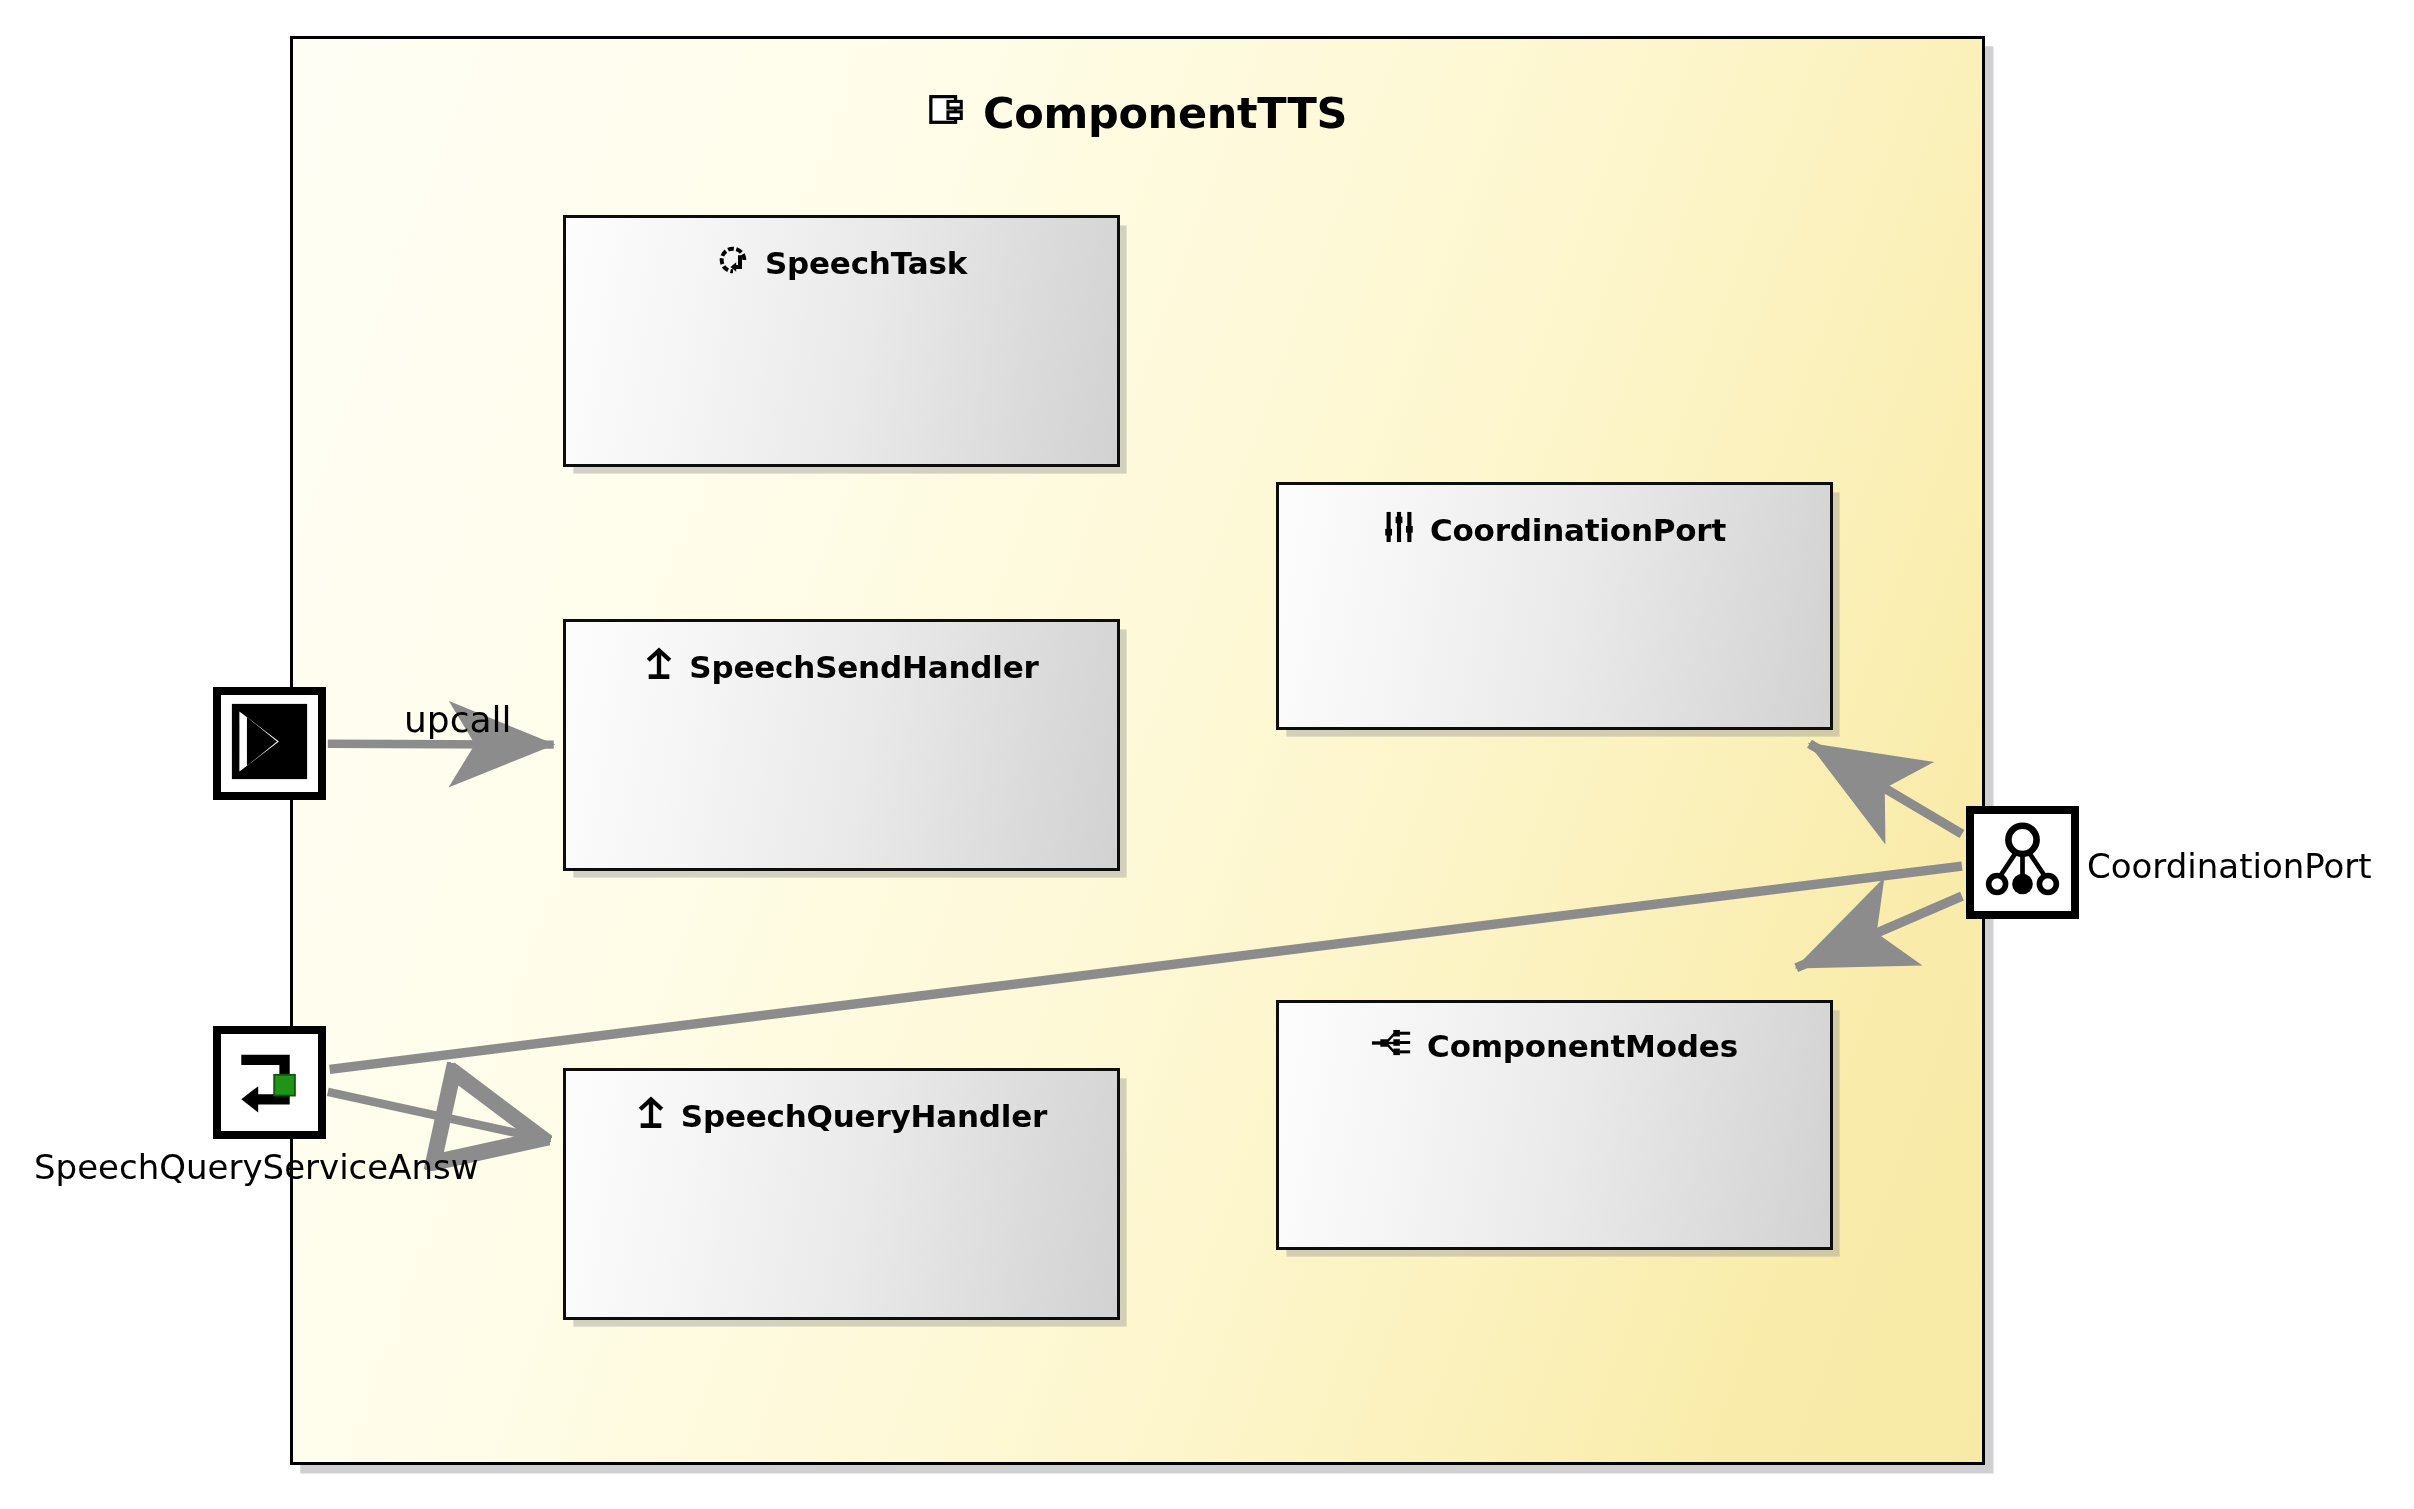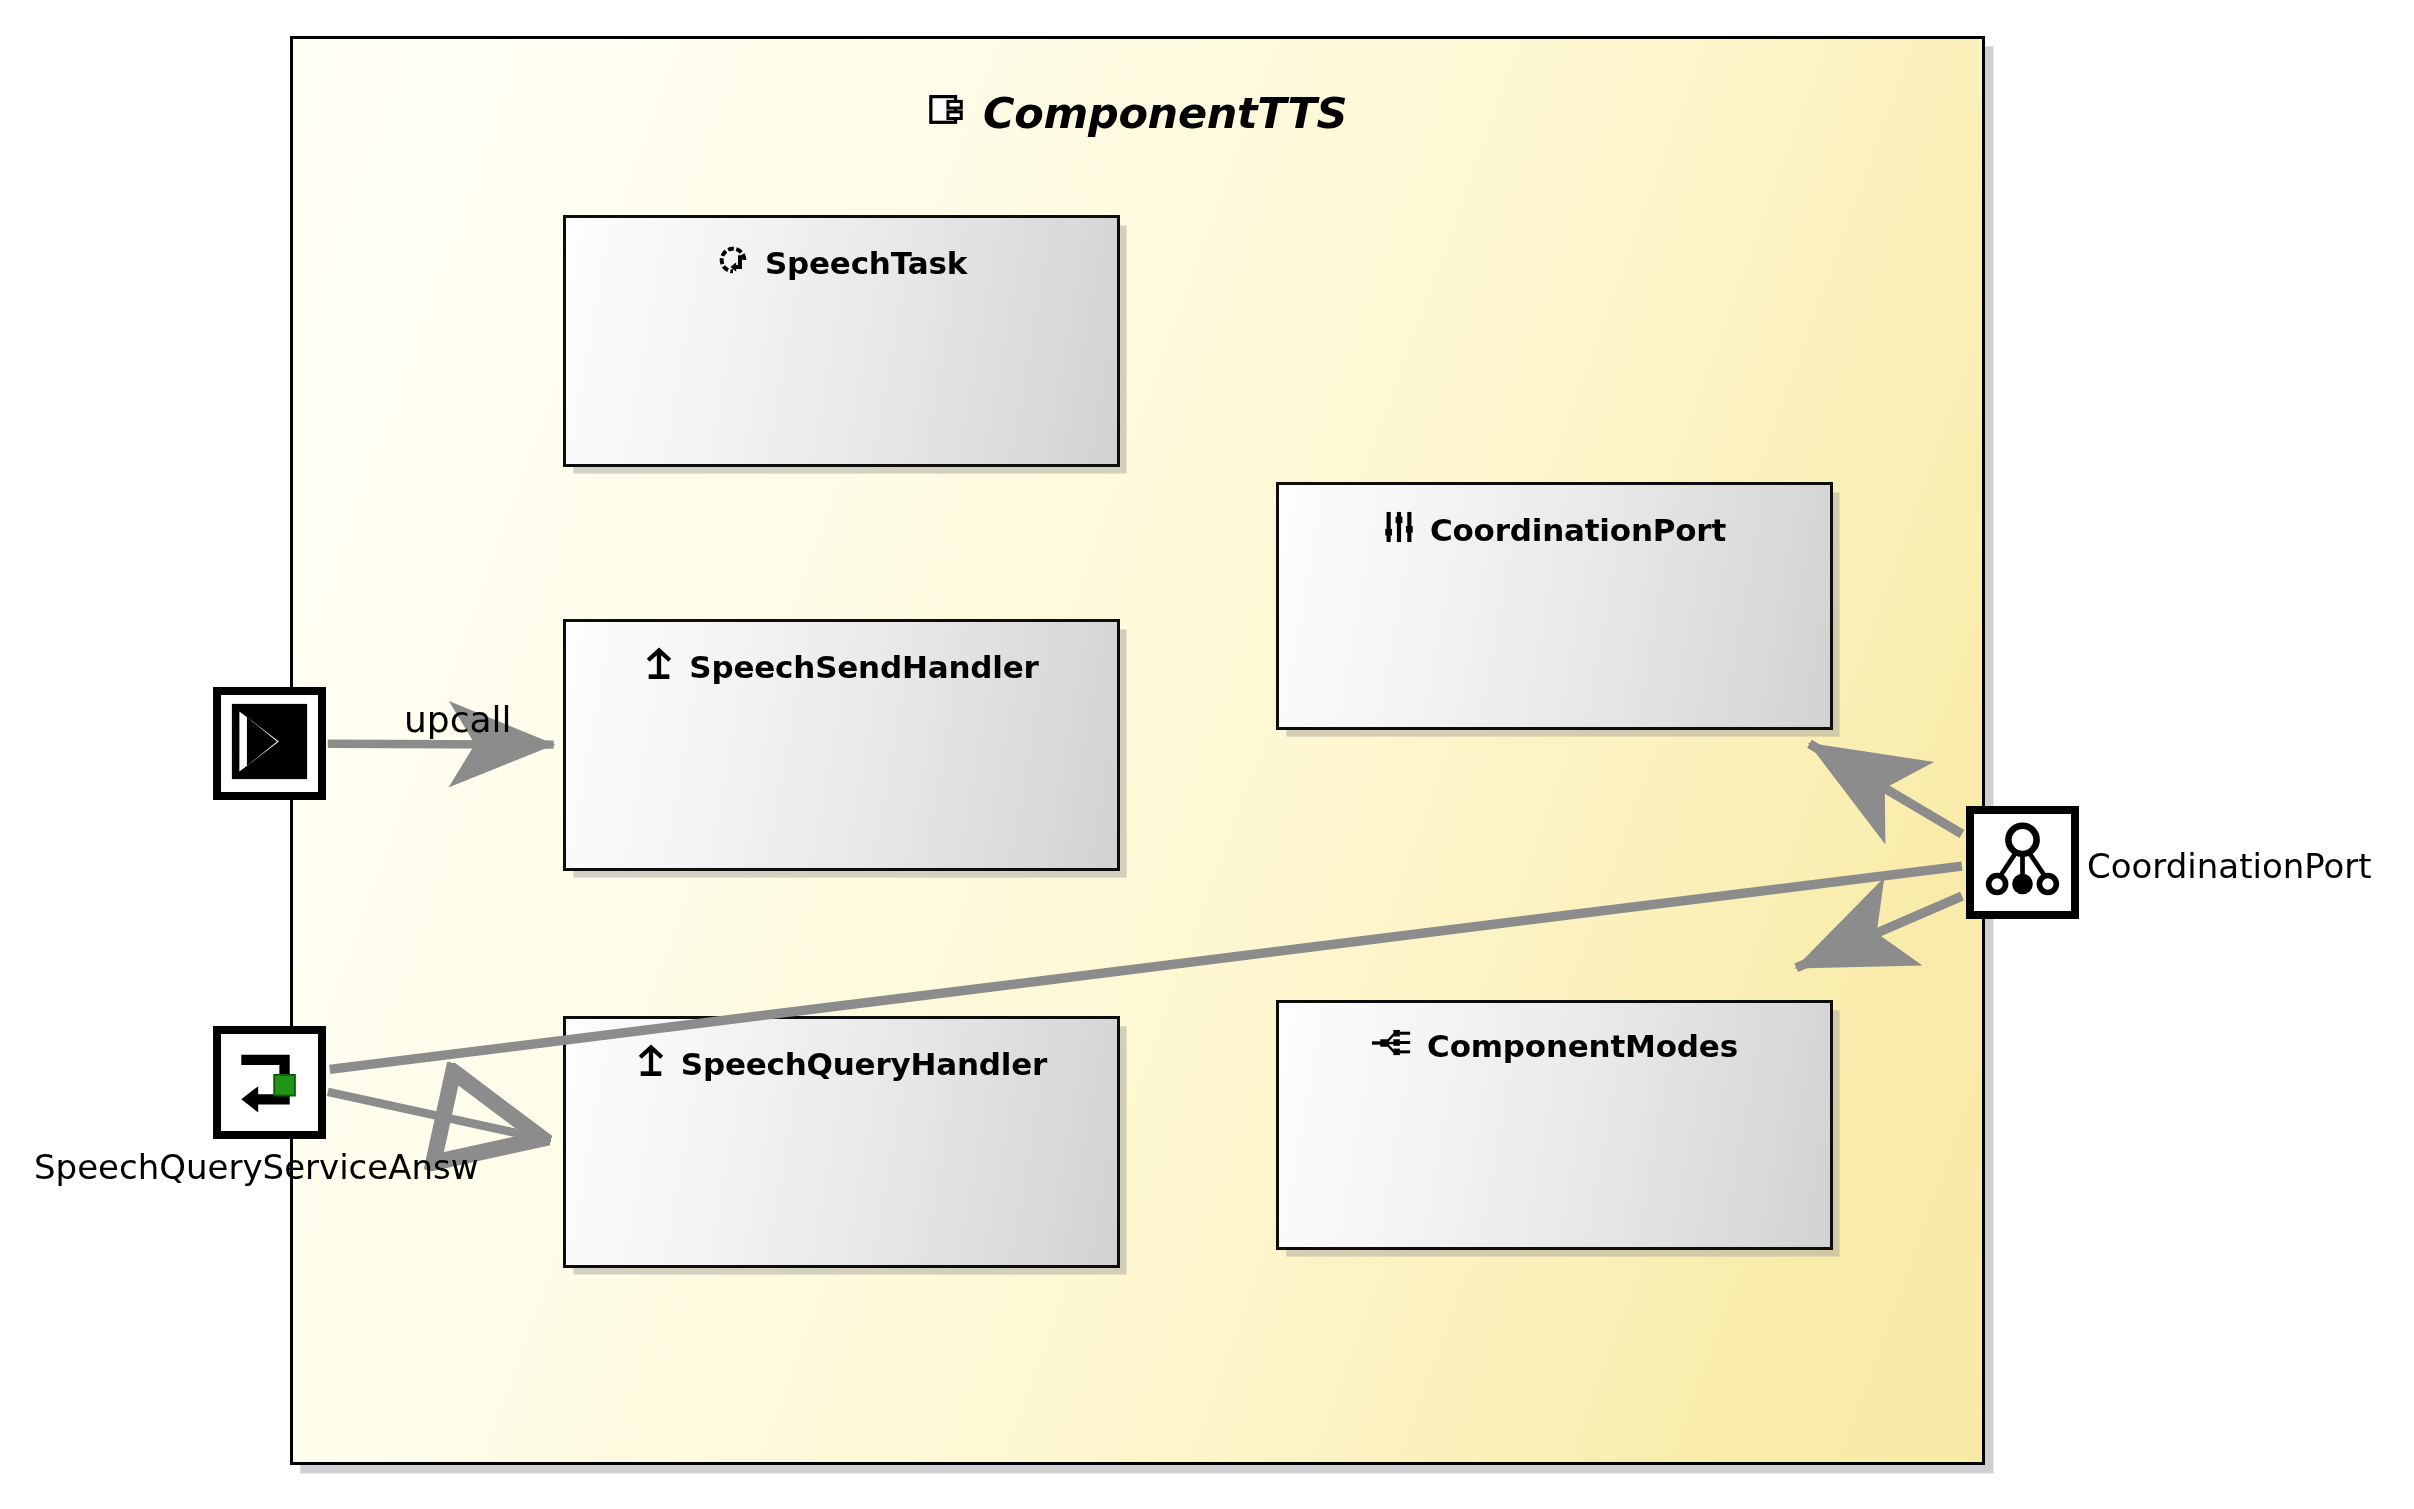--- a/index.html
+++ b/index.html
@@ -19,42 +19,42 @@
     box-sizing:border-box;
     box-shadow:9.4px 9.4px 0 -0.9px rgba(170,170,175,0.55);
   }
   .component-title{
     position:absolute;left:0;right:0;top:49px;
     text-align:center;
     font-size:43px;font-weight:bold;color:#000;
     letter-spacing:-0.3px;
     display:flex;align-items:center;justify-content:center;gap:17px;
   }
-  .title-text{white-space:nowrap;font-style:italic;}
+  .title-text{white-space:nowrap;}
 
   
   .ebox{
     position:absolute;
     border:3.8px solid #0d0d0d;
     background:linear-gradient(100deg,#fdfdfd 0%,#f6f6f6 22%,#e9e9e9 55%,#dcdcdc 80%,#d2d2d2 100%);
     box-sizing:border-box;
     box-shadow:8.5px 8.5px 0 -1.9px rgba(168,166,158,0.50);
   }
   .ebox-header{
     position:absolute;left:0;right:0;top:24.5px;
     display:flex;align-items:center;justify-content:center;gap:15px;
     font-size:31px;font-weight:bold;color:#000;letter-spacing:-0.2px;
   }
   .ebox-label{white-space:nowrap;}
 
   #box-speechtask        {left:563px; top:215px;  width:557px; height:252px;}
   #box-speechsendhandler {left:563px; top:619px;  width:557px; height:252px;}
   #box-coordinationport  {left:1276px;top:482px;  width:557px; height:248px;}
   #box-componentmodes    {left:1276px;top:1000px; width:557px; height:250px;}
-  #box-speechqueryhandler{left:563px; top:1016px; width:557px; height:252px;}
+  #box-speechqueryhandler{left:563px; top:1068px; width:557px; height:252px;}
 
   
   .port{
     position:absolute;width:113px;height:113px;
     border:8.5px solid #000;background:#ffffff;box-sizing:border-box;
     display:flex;align-items:center;justify-content:center;
     z-index:6;
   }
   #port-sendservicein   {left:213px;top:687px;}
   #port-queryserviceansw{left:213px;top:1026px;}

